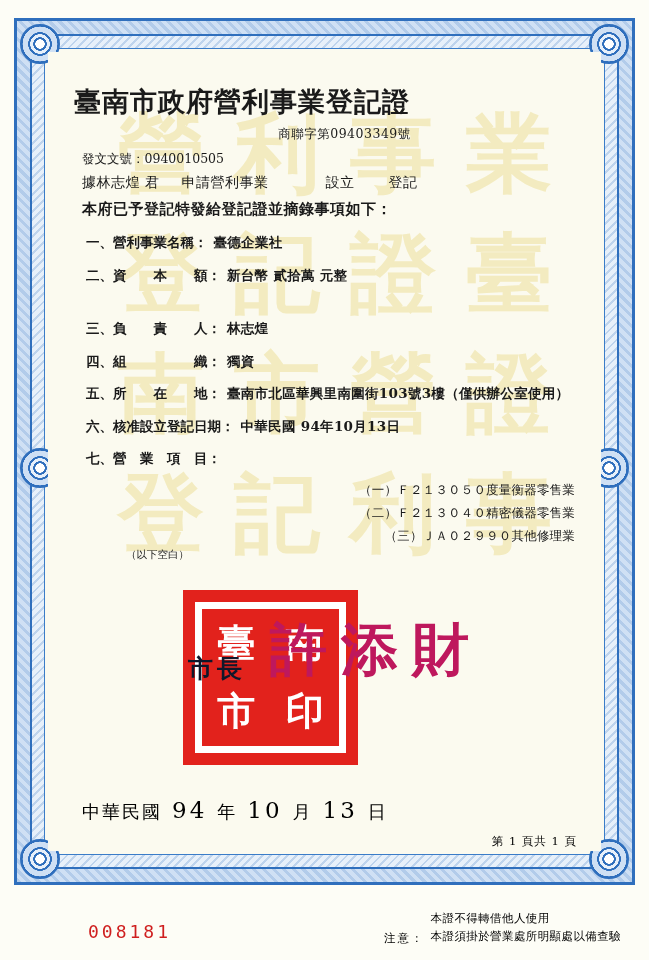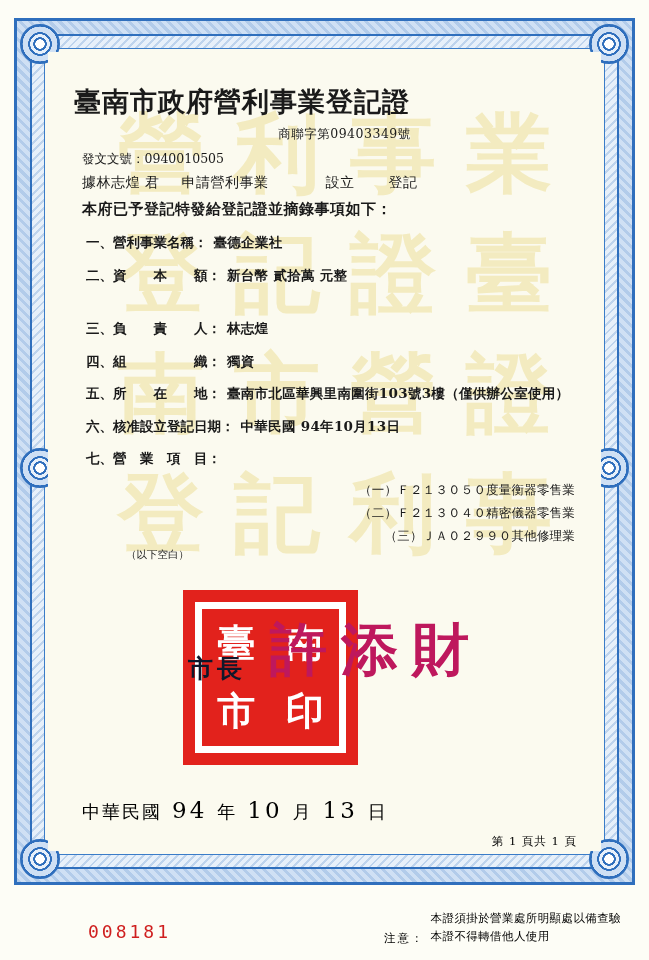--- a/index.html
+++ b/index.html
@@ -382,18 +382,18 @@
       <span class="unit">日</span>
     </div>
     <div class="page-of">第 1 頁共 1 頁</div>
 
   </div>
 
   <div class="serial">008181</div>
   <div class="notes">
     <div class="notes-label">注意：</div>
     <div class="notes-lines">
+      <div>本證不得轉借他人使用</div>
       <div>本證須掛於營業處所明顯處以備查驗</div>
-      <div>本證不得轉借他人使用</div>
     </div>
   </div>
 
 </div>
 
 </body></html>

